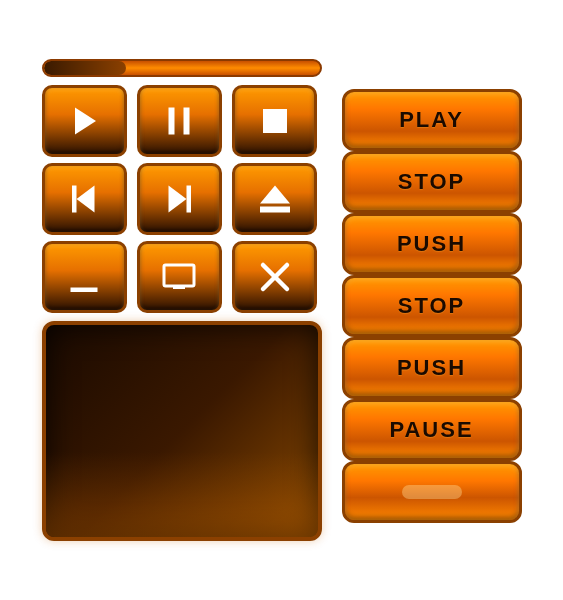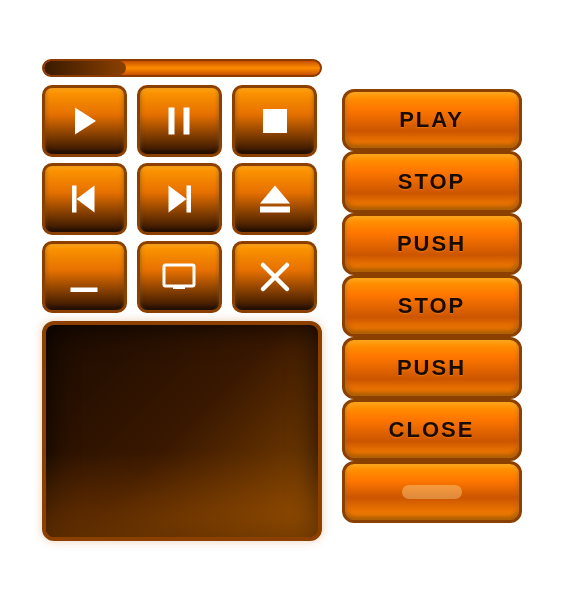--- a/index.html
+++ b/index.html
@@ -191,17 +191,17 @@
     <div class="label-btn">
       <span>PUSH</span>
     </div>
     <div class="label-btn">
       <span>STOP</span>
     </div>
     <div class="label-btn">
       <span>PUSH</span>
     </div>
     <div class="label-btn">
-      <span>CLOSE</span>
+      <span>PAUSE</span>
     </div>
     <div class="label-btn unlabeled"></div>
   </div>
 </div>
 
 </body></html>

